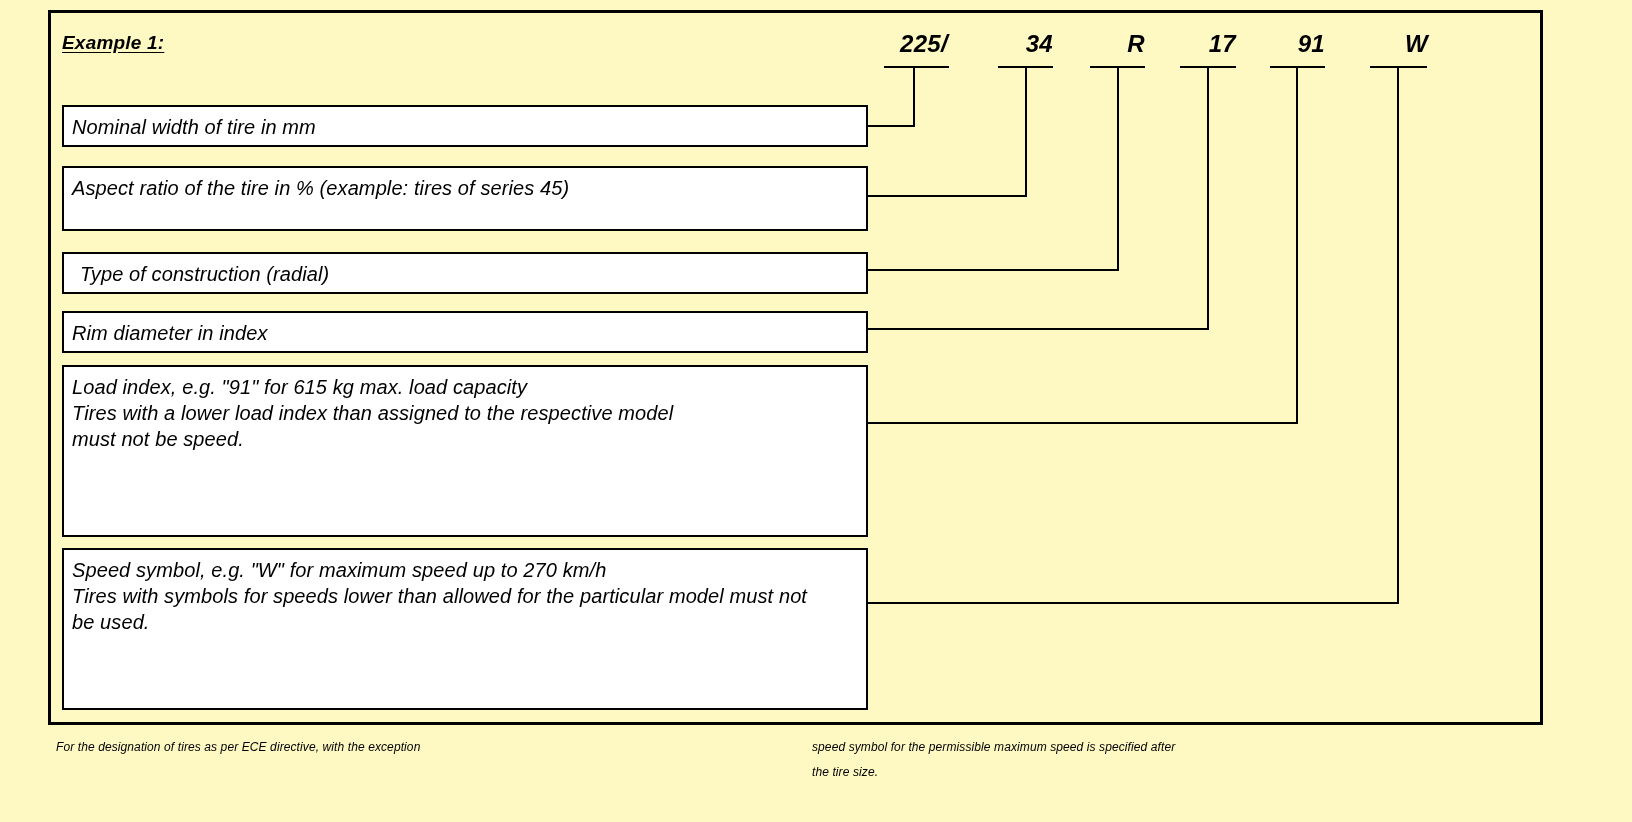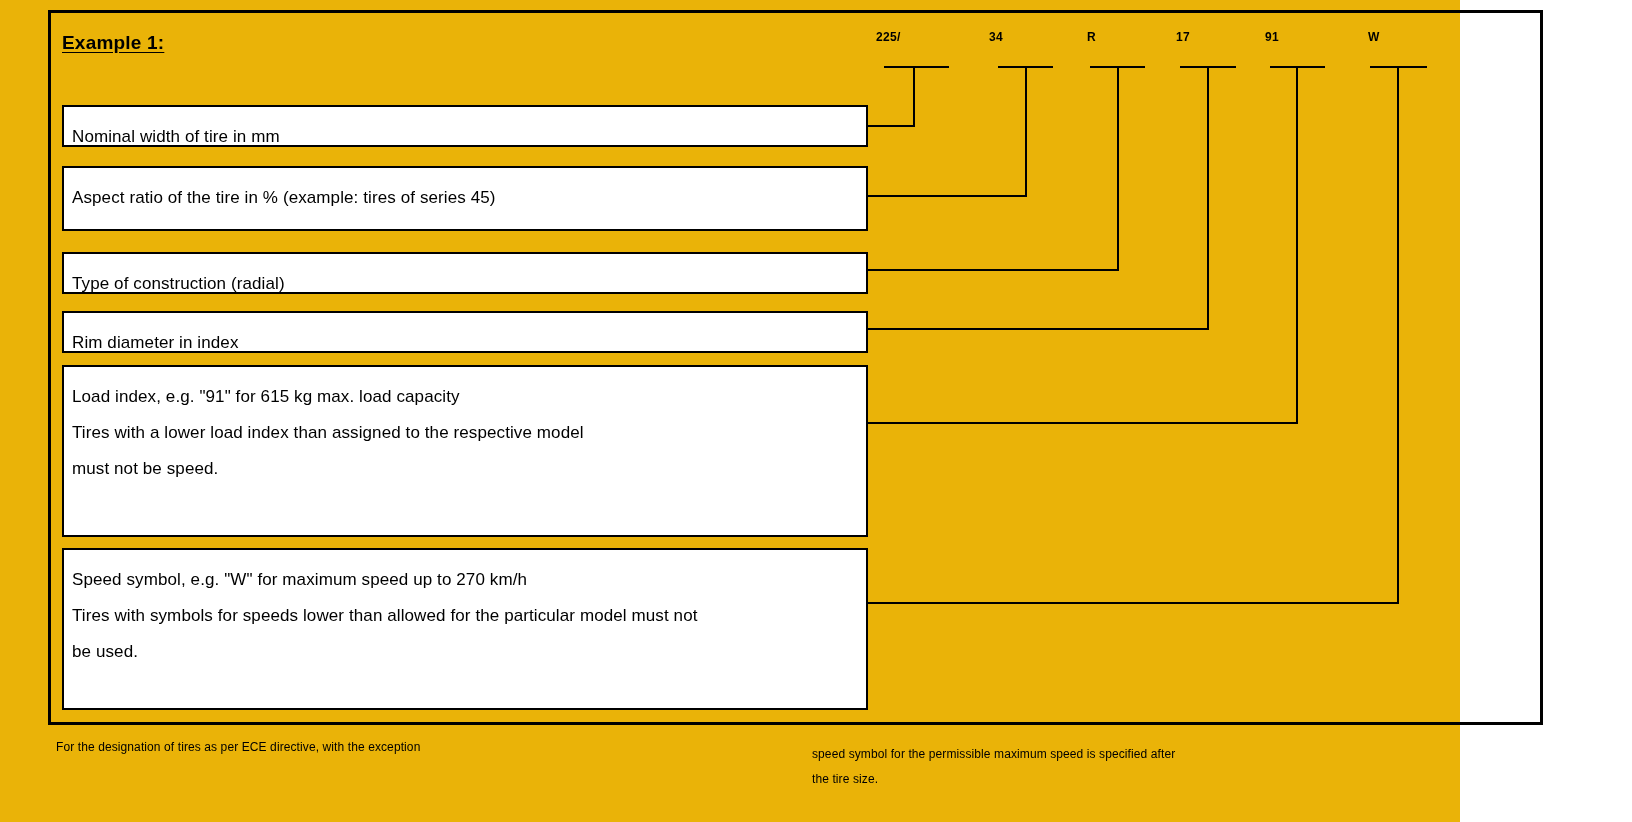--- a/index.html
+++ b/index.html
@@ -9,23 +9,24 @@
   }
   body {
     width: 1632px;
     height: 822px;
     font-family: "Liberation Sans", sans-serif;
     color: #000000;
     overflow: hidden;
   }
   #page {
     position: relative;
-    width: 1460px;
+    width: 1632px;
     height: 822px;
-    background: #eab308;
+    background: #fef9c3;
+    font-style: italic;
   }
   
   #outer-frame {
     position: absolute;
     left: 48px;
     top: 10px;
     width: 1495px;
     height: 715px;
     border: 3px solid #000000;
     box-sizing: border-box;
@@ -47,33 +48,32 @@
     position: absolute;
     left: 62px;
     border: 2.5px solid #000000;
     box-sizing: border-box;
     background: #ffffff;
   }
   .desc-box .lines {
     padding: 7px 0 0 8px;
   }
   .desc-box .line {
-    font-size: 17px;
+    font-size: 20px;
     line-height: 26px;
     white-space: nowrap;
     letter-spacing: 0.1px;
-    margin-top: 10px;
   }
   
   .code-label {
     position: absolute;
     top: 30px;
-    font-size: 12px;
+    font-size: 24px;
     font-weight: bold;
-    text-align: left;
+    text-align: right;
     white-space: nowrap;
     letter-spacing: 0.3px;
   }
   
   #leaders {
     position: absolute;
     left: 0;
     top: 0;
     width: 1632px;
     height: 822px;
@@ -84,21 +84,21 @@
     position: absolute;
     top: 735px;
   }
   .caption-col .line {
     font-size: 12px;
     line-height: 25px;
     white-space: nowrap;
     letter-spacing: 0.1px;
   }
   #caption-left  { left: 56px; }
-  #caption-right { left: 812px; margin-top: 7px; }
+  #caption-right { left: 812px; }
 </style>
 </head>
 <body>
 
 <div id="page">
 
   <div id="outer-frame"></div>
 
   <div id="example-heading">Example 1:</div>
 
@@ -138,21 +138,21 @@
       <div class="line">Nominal width of tire in mm</div>
     </div>
   </div>
 
   <div class="desc-box" style="top:166px; width:806px; height:65px;">
     <div class="lines">
       <div class="line">Aspect ratio of the tire in % (example: tires of series 45)</div>
     </div>
   </div>
 
-  <div class="desc-box" style="top:252px; width:806px; height:42px;">
+  <div class="desc-box" style="top:252px; width:806px; height:42px;padding-left:8px;">
     <div class="lines">
       <div class="line">Type of construction (radial)</div>
     </div>
   </div>
 
   <div class="desc-box" style="top:311px; width:806px; height:42px;">
     <div class="lines">
       <div class="line">Rim diameter in index</div>
     </div>
   </div>

